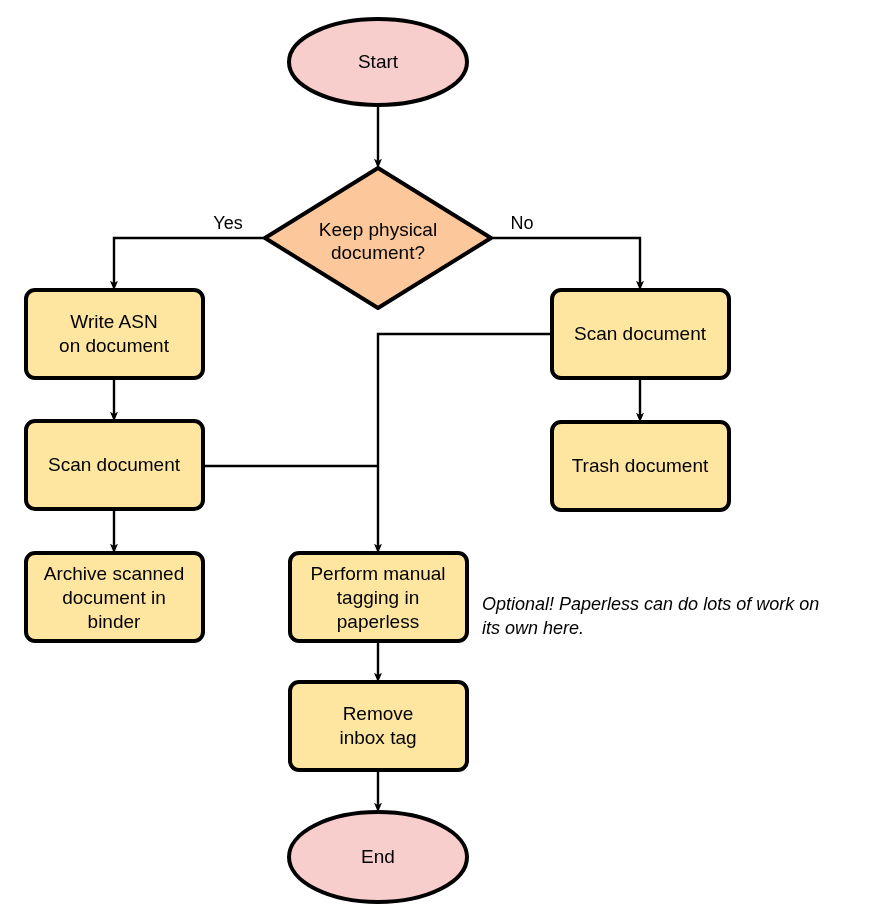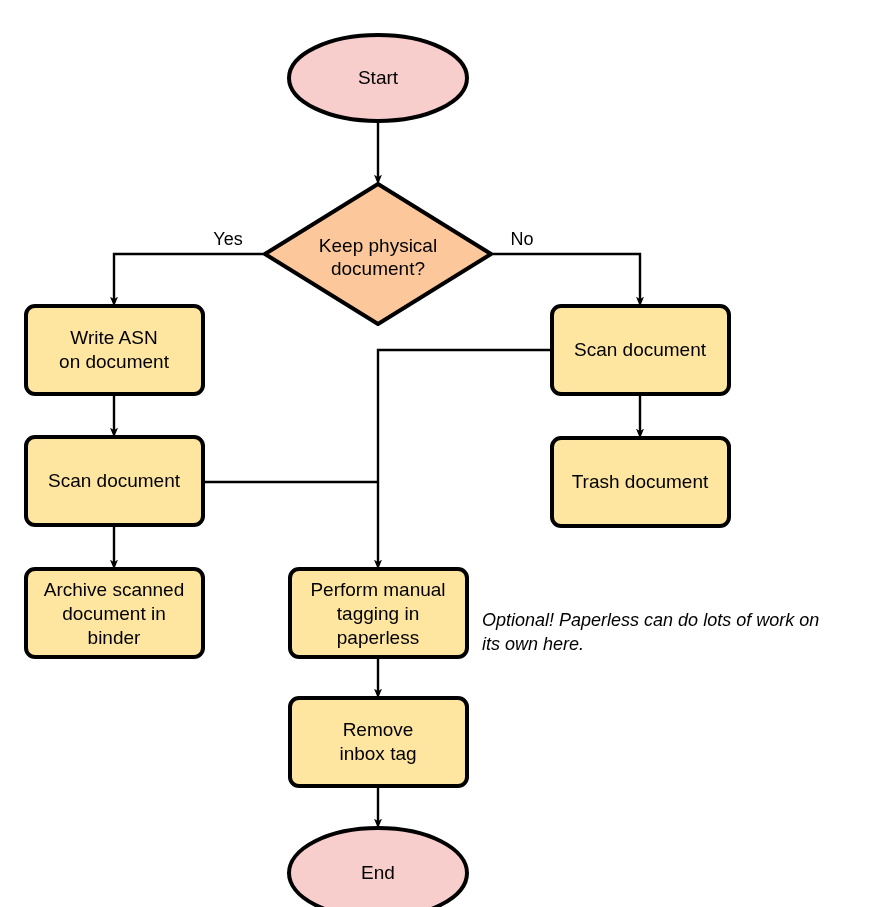--- a/index.html
+++ b/index.html
@@ -12,21 +12,20 @@
     width: 888px;
     height: 907px;
     font-family: "Liberation Sans", sans-serif;
     color: #000000;
     overflow: hidden;
   }
   #flow-root {
     position: relative;
     width: 888px;
     height: 680px;
-    margin-top: 16px;
   }
   svg.flow-canvas {
     position: absolute;
     left: 0;
     top: 0;
     width: 888px;
     height: 907px;
     display: block;
   }
   .node-text {

